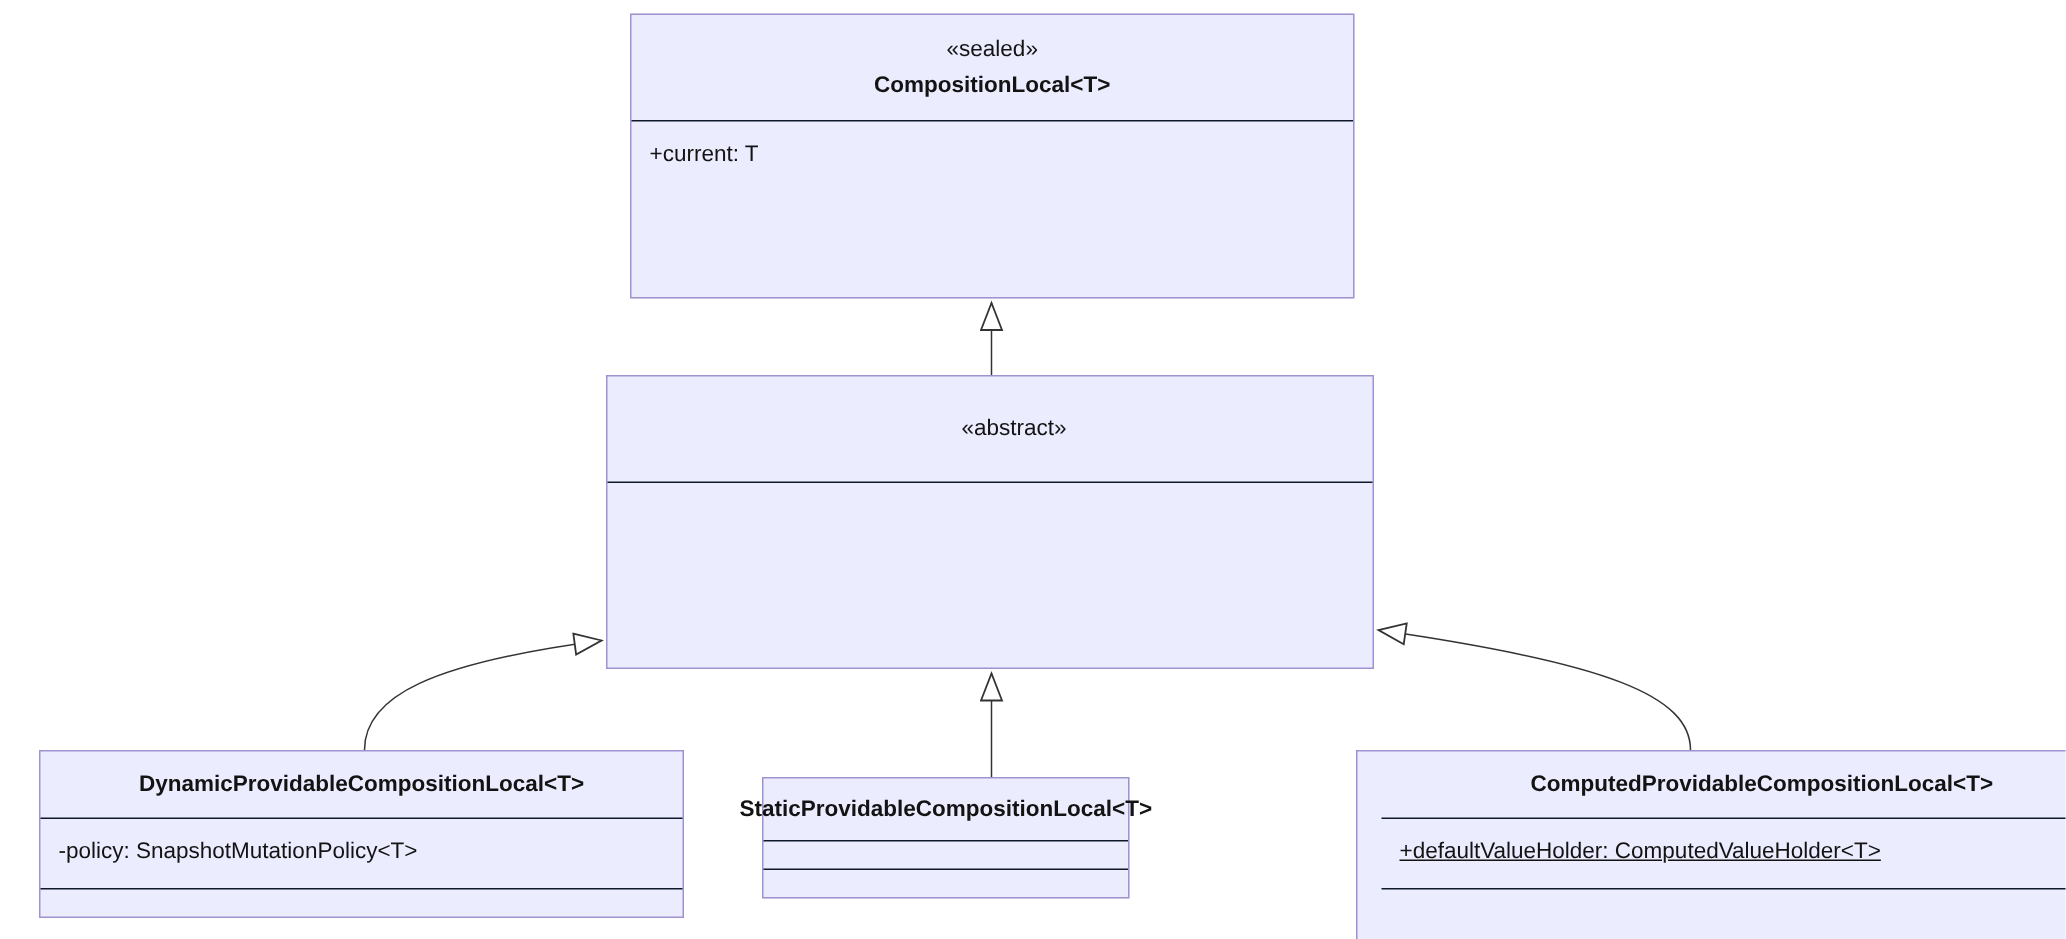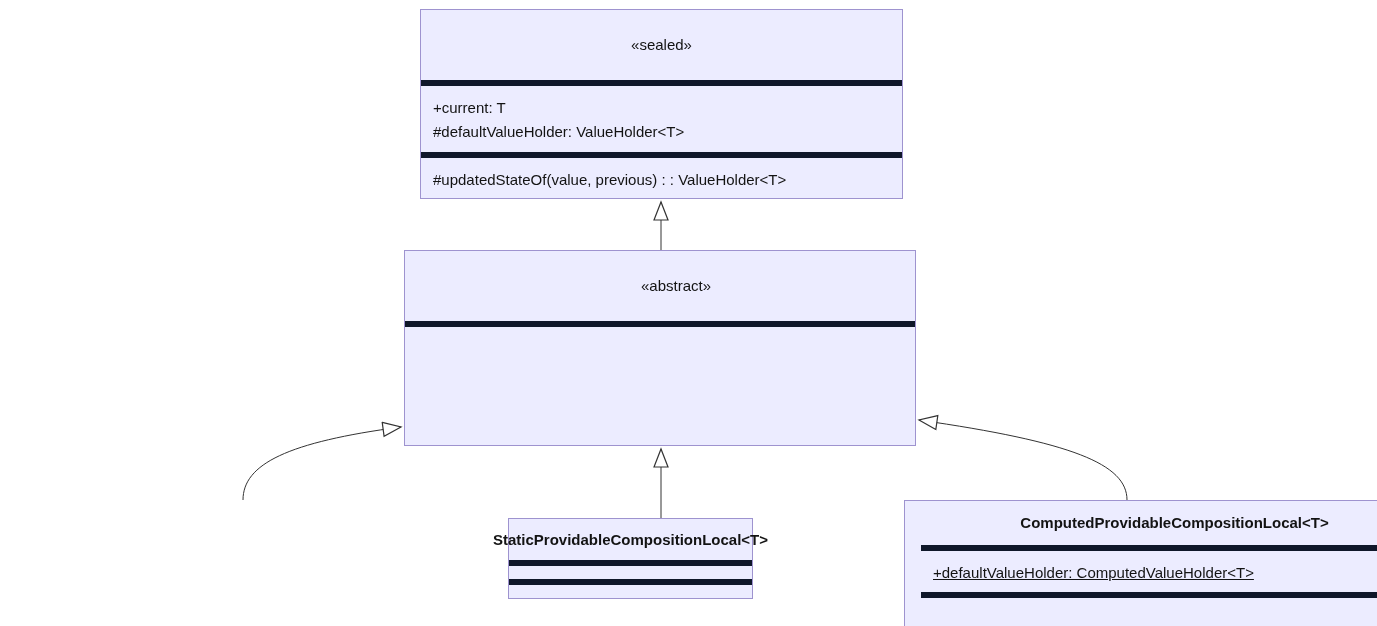--- a/index.html
+++ b/index.html
@@ -12,21 +12,21 @@
     overflow: hidden;
   }
   .canvas { position: absolute; inset: 0; width: 1377px; height: 626px; margin-left: 20px; }
 
   .uml-class {
     position: absolute;
     background: #ECECFF;
     border: 1px solid #9e93cf;
     font-size: 15px;
   }
-  .sec { border-top: 6px solid #0f172a; }
+  .sec { border-top: 1px solid #0f172a; }
   .sec.first { border-top: none; }
 
   .title-sec {
     display: flex;
     flex-direction: column;
     align-items: center;
     justify-content: center;
   }
   .stereotype { font-weight: 400; line-height: 24px; }
   .cls-name { font-weight: 700; line-height: 24px; }
@@ -48,37 +48,43 @@
   svg.arrows path.rel { fill: none; stroke: #333333; stroke-width: 1; }
 </style>
 </head>
 <body>
 
 <div class="canvas">
 
   <div class="uml-class" style="left:400px; top:9px; width:483px; height:190px;">
     <div class="sec first title-sec" style="height:70px;">
       <div class="stereotype">«sealed»</div>
+      <div class="cls-name">CompositionLocal&lt;T&gt;</div>
     </div>
     <div class="sec members" style="height:72px;">
       <div class="member">+current: T</div>
-      <div class="member">#defaultValueHolder: ValueHolder&lt;T&gt;</div>
-    </div>
-    <div class="sec members" style="height:46px;">
-      <div class="member">#updatedStateOf(value, previous) : : ValueHolder&lt;T&gt;</div>
     </div>
   </div>
 
   <div class="uml-class" style="left:384px; top:250px; width:512px; height:196px;">
     <div class="sec first title-sec" style="height:70px;padding-left:32px;">
       <div class="stereotype">«abstract»</div>
     </div>
     <div class="sec" style="height:25px;"></div>
   </div>
 
+  <div class="uml-class" style="left:6px; top:500px; width:430px; height:112px;">
+    <div class="sec first title-sec" style="height:44px;">
+      <div class="cls-name">DynamicProvidableCompositionLocal&lt;T&gt;</div>
+    </div>
+    <div class="sec members" style="height:47px;">
+      <div class="member">-policy: SnapshotMutationPolicy&lt;T&gt;</div>
+    </div>
+    <div class="sec" style="height:19px;"></div>
+  </div>
 
   <div class="uml-class" style="left:488px; top:518px; width:245px; height:81px;">
     <div class="sec first title-sec" style="height:41px;">
       <div class="cls-name">StaticProvidableCompositionLocal&lt;T&gt;</div>
     </div>
     <div class="sec" style="height:19px;"></div>
     <div class="sec" style="height:19px;"></div>
   </div>
 
   <div class="uml-class" style="left:884px; top:500px; width:525px; height:132px;padding-left:16px;">

